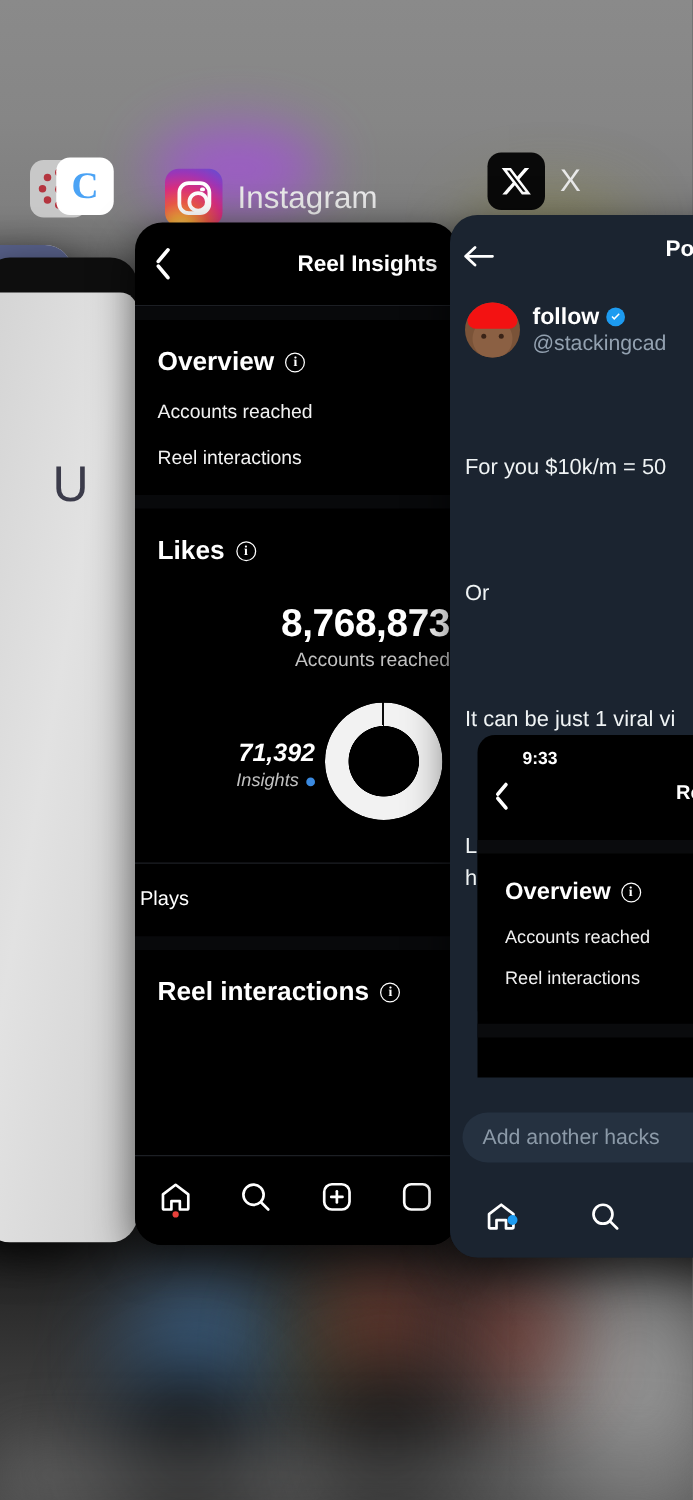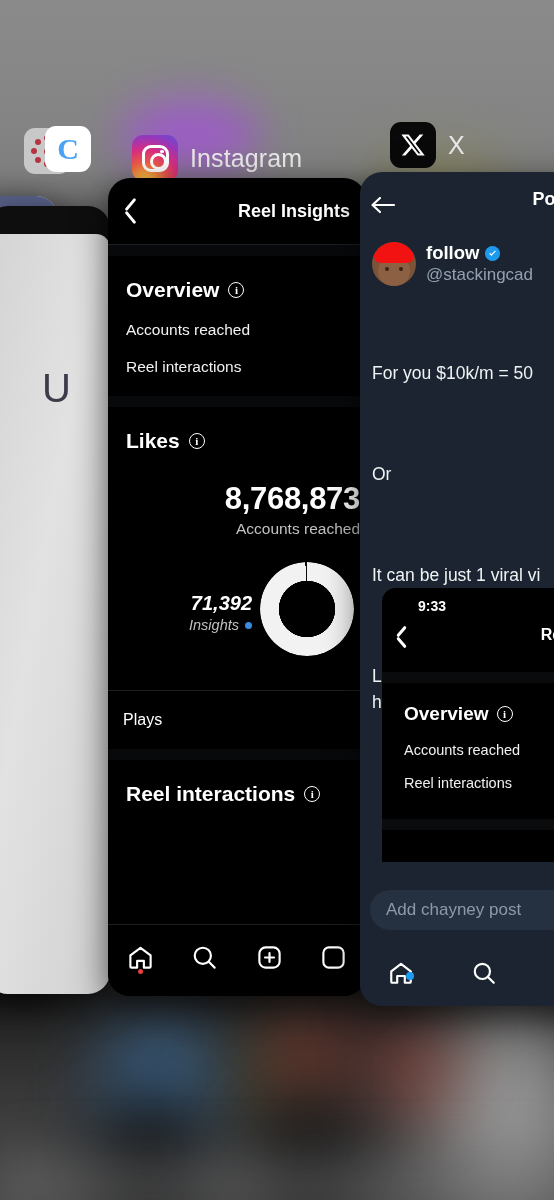--- a/index.html
+++ b/index.html
@@ -136,21 +136,21 @@
   }
   .stat-l { position:absolute; left:52px; top:38px; text-align:right; width:92px; }
   .stat-r { position:absolute; left:252px; top:38px; text-align:left; width:60px; }
   .stat-v { color:#fff; font-size:20px; font-weight:bold; }
   .stat-k { color:#c2c2c2; font-size:14.5px; margin-top:2px; display:flex; align-items:center; gap:6px; justify-content:flex-end; }
   .stat-r .stat-k { justify-content:flex-start; }
   .dot { width:7px; height:7px; border-radius:50%; background:#3b8ae0; flex:none; }
   .dot.white { background:#e8e8e8; }
 
   .ig-rowline { height:1px; background:#1c1f24; margin-top:14px; }
-  .ig-plays { color:#fff; font-size:16px; padding:20px 0 0 15px; }
+  .ig-plays { color:#fff; font-size:16px; padding:20px 0 0 4px; }
 
   .ig-bottombar {
     position:absolute; left:0; right:0; bottom:0; height:72px;
     background:#000; border-top:1px solid #1c1f24;
     display:flex; align-items:center; padding:0 0 6px 0;
   }
   .ig-tab { flex:1; display:flex; align-items:center; justify-content:center; position:relative; height:100%; }
   .ig-tab svg { width:27px; height:27px; }
   .reddot { position:absolute; bottom:16px; left:50%; margin-left:-2.5px; width:5px; height:5px; border-radius:50%; background:#e8403a; }
 
@@ -430,21 +430,21 @@
         <span>Overview</span>
         <span class="info-i">i</span>
       </div>
       <div class="shot-li">Accounts reached</div>
       <div class="shot-li">Reel interactions</div>
     </div>
     <div class="shot-gap"></div>
   </div>
 
   <div class="x-composer">
-    <span>Add chayney post</span>
+    <span>Add another hacks</span>
   </div>
 
   <div class="x-bottombar">
     <div class="x-tab">
       <svg viewBox="0 0 24 24">
           <path fill="none" stroke="#fff" stroke-width="2" stroke-linejoin="round" d="M3 10.4 12 3.5l9 6.9V20a1 1 0 0 1-1 1h-4.5v-6.2h-7V21H4a1 1 0 0 1-1-1z"></path>
         </svg>
       <span class="bluedot"></span>
     </div>
     <div class="x-tab">

